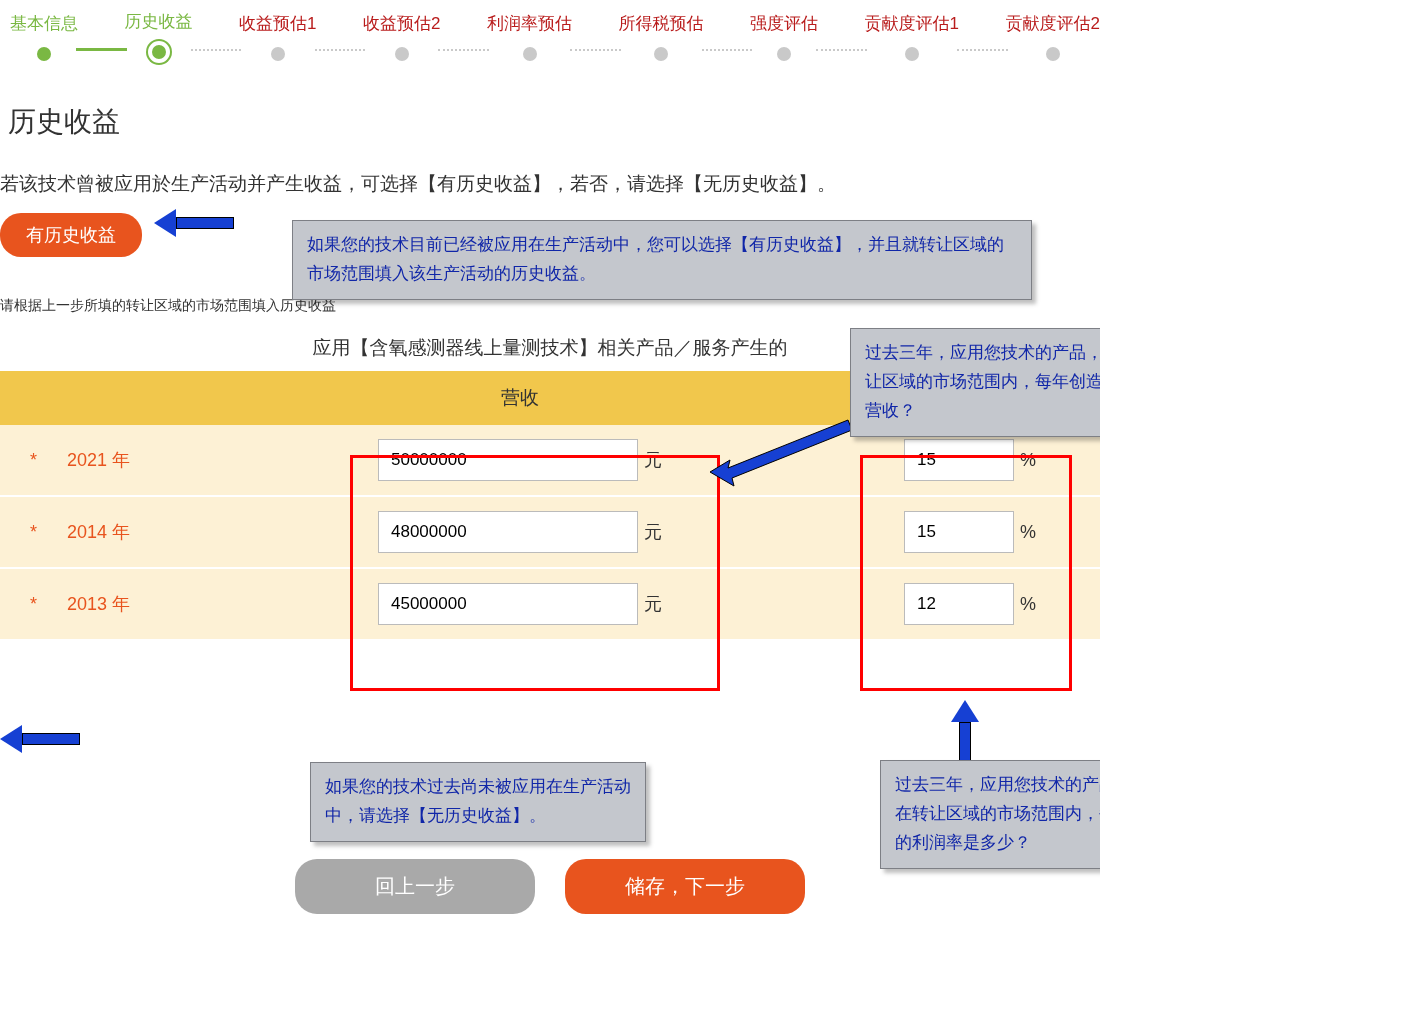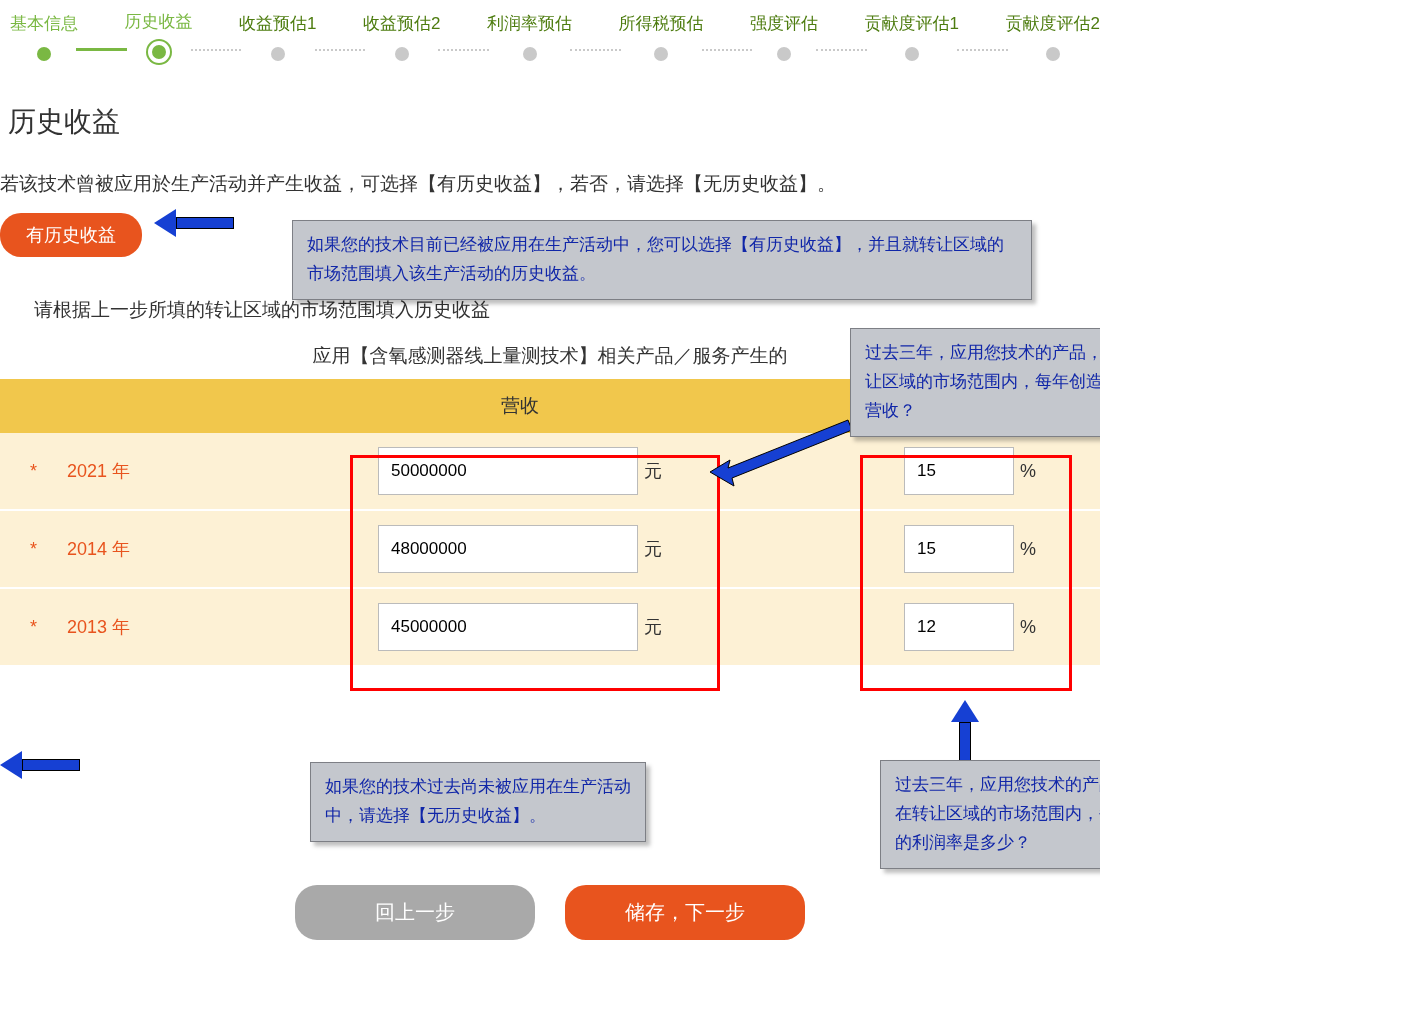--- a/index.html
+++ b/index.html
@@ -1,47 +1,47 @@
 <!DOCTYPE html>
 <html><head>
   <meta charset="utf-8">
   <style>
     * { box-sizing: border-box; margin: 0; padding: 0; }
     body { font-family: "Microsoft YaHei", Arial, sans-serif; font-size: 16px; color: #333; background: #fff; padding: 10px 0 30px 0; width: 1100px; position: relative; }
     
     
     .stepper { display: flex; align-items: center; margin: 0 0 40px 10px; position: relative; }
     .step-wrap { display: flex; flex-direction: column; align-items: center; position: relative; }
-    .step-label { font-size: 17px; color: #4d7c0f; margin-bottom: 12px; white-space: nowrap; }
+    .step-label { font-size: 17px; color: #b91c1c; margin-bottom: 12px; white-space: nowrap; }
     .step-label.active { color: #7ab843; }
     .step-dot { width: 14px; height: 14px; border-radius: 50%; background: #c9c9c9; z-index: 2; }
     .step-wrap.completed .step-dot { background: #7ab843; }
     .step-wrap.current .step-dot { background: #7ab843; width: 22px; height: 22px; border: 4px solid #fff; box-shadow: 0 0 0 2px #7ab843; margin-top: -4px; }
     .step-line { flex: 1; height: 2px; border-top: 2px dotted #c9c9c9; margin: 0 -2px; position: relative; top: 13px; }
     .step-line.done { border-top: 3px solid #7ab843; }
     
     h2.page-title { font-size: 28px; margin: 30px 0 30px 8px; font-weight: 500; }
     p.desc { font-size: 19px; margin: 0 0 16px 0; }
     
     .btn { display: inline-block; padding: 10px 26px; font-size: 18px; cursor: pointer; border: none; text-align: center; }
     .btn-orange { background: #e8541e; color: #fff; border-radius: 21px; }
     .btn-orange-outline { background: #fff; color: #e8541e; border: 2px solid #e8541e; padding: 10px 20px; }
     .btn-gray { background: #a9a9a9; color: #fff; border-radius: 22px; }
     
-    .section-instr { font-size: 19px; margin: 40px 0 20px 0; padding-left: 34px; }
+    .section-instr { font-size: 14px; margin: 40px 0 20px 0; }
     .table-title { font-size: 19px; text-align: center; margin: 20px 0 10px 0; }
     
     table.data { width: 100%; border-collapse: collapse; }
     table.data th { background: #f1c74c; padding: 14px 10px; font-weight: normal; font-size: 19px; text-align: center; }
     table.data td { background: #fdf1d5; padding: 14px 10px; font-size: 18px; text-align: center; }
     table.data tr + tr td { border-top: 2px solid #fff; }
     .year-col { color: #e8541e; padding-left: 30px !important; text-align: left !important; }
     .year-col .star { color: #e8541e; margin-right: 30px; }
     .input-group { display: inline-flex; align-items: center; gap: 6px; }
-    input.field { border: 1px solid #bbb; padding: 19px 12px; font-size: 17px; height: 48px; }
+    input.field { border: 1px solid #bbb; padding: 19px 12px; font-size: 17px; height: 42px; }
     input.rev { width: 260px; }
     input.pct { width: 110px; }
     .unit { font-size: 18px; }
     
     .red-box-1 { border: 3px solid #ff0000; position: absolute; pointer-events: none; }
     .red-box-a { left: 350px; top: 455px; width: 370px; height: 236px; }
     .red-box-b { left: 860px; top: 455px; width: 212px; height: 236px; }
     
     .arrow-h { width: 80px; height: 20px; position: relative; display: inline-block; vertical-align: middle; }
     .arrow-h .shaft { position: absolute; left: 22px; top: 4px; width: 58px; height: 12px; background: #1640d3; border: 1px solid #000; }

